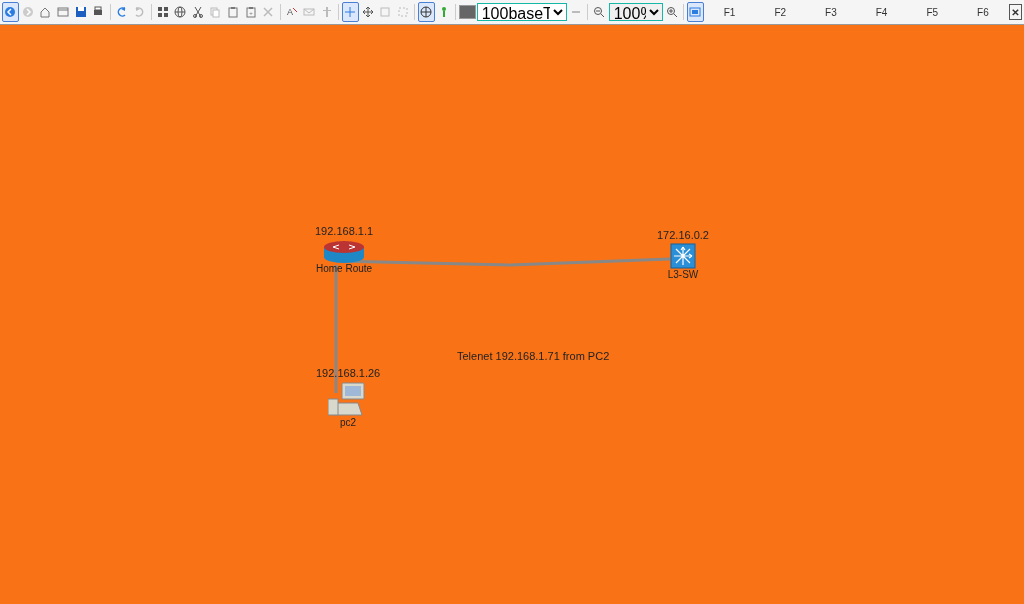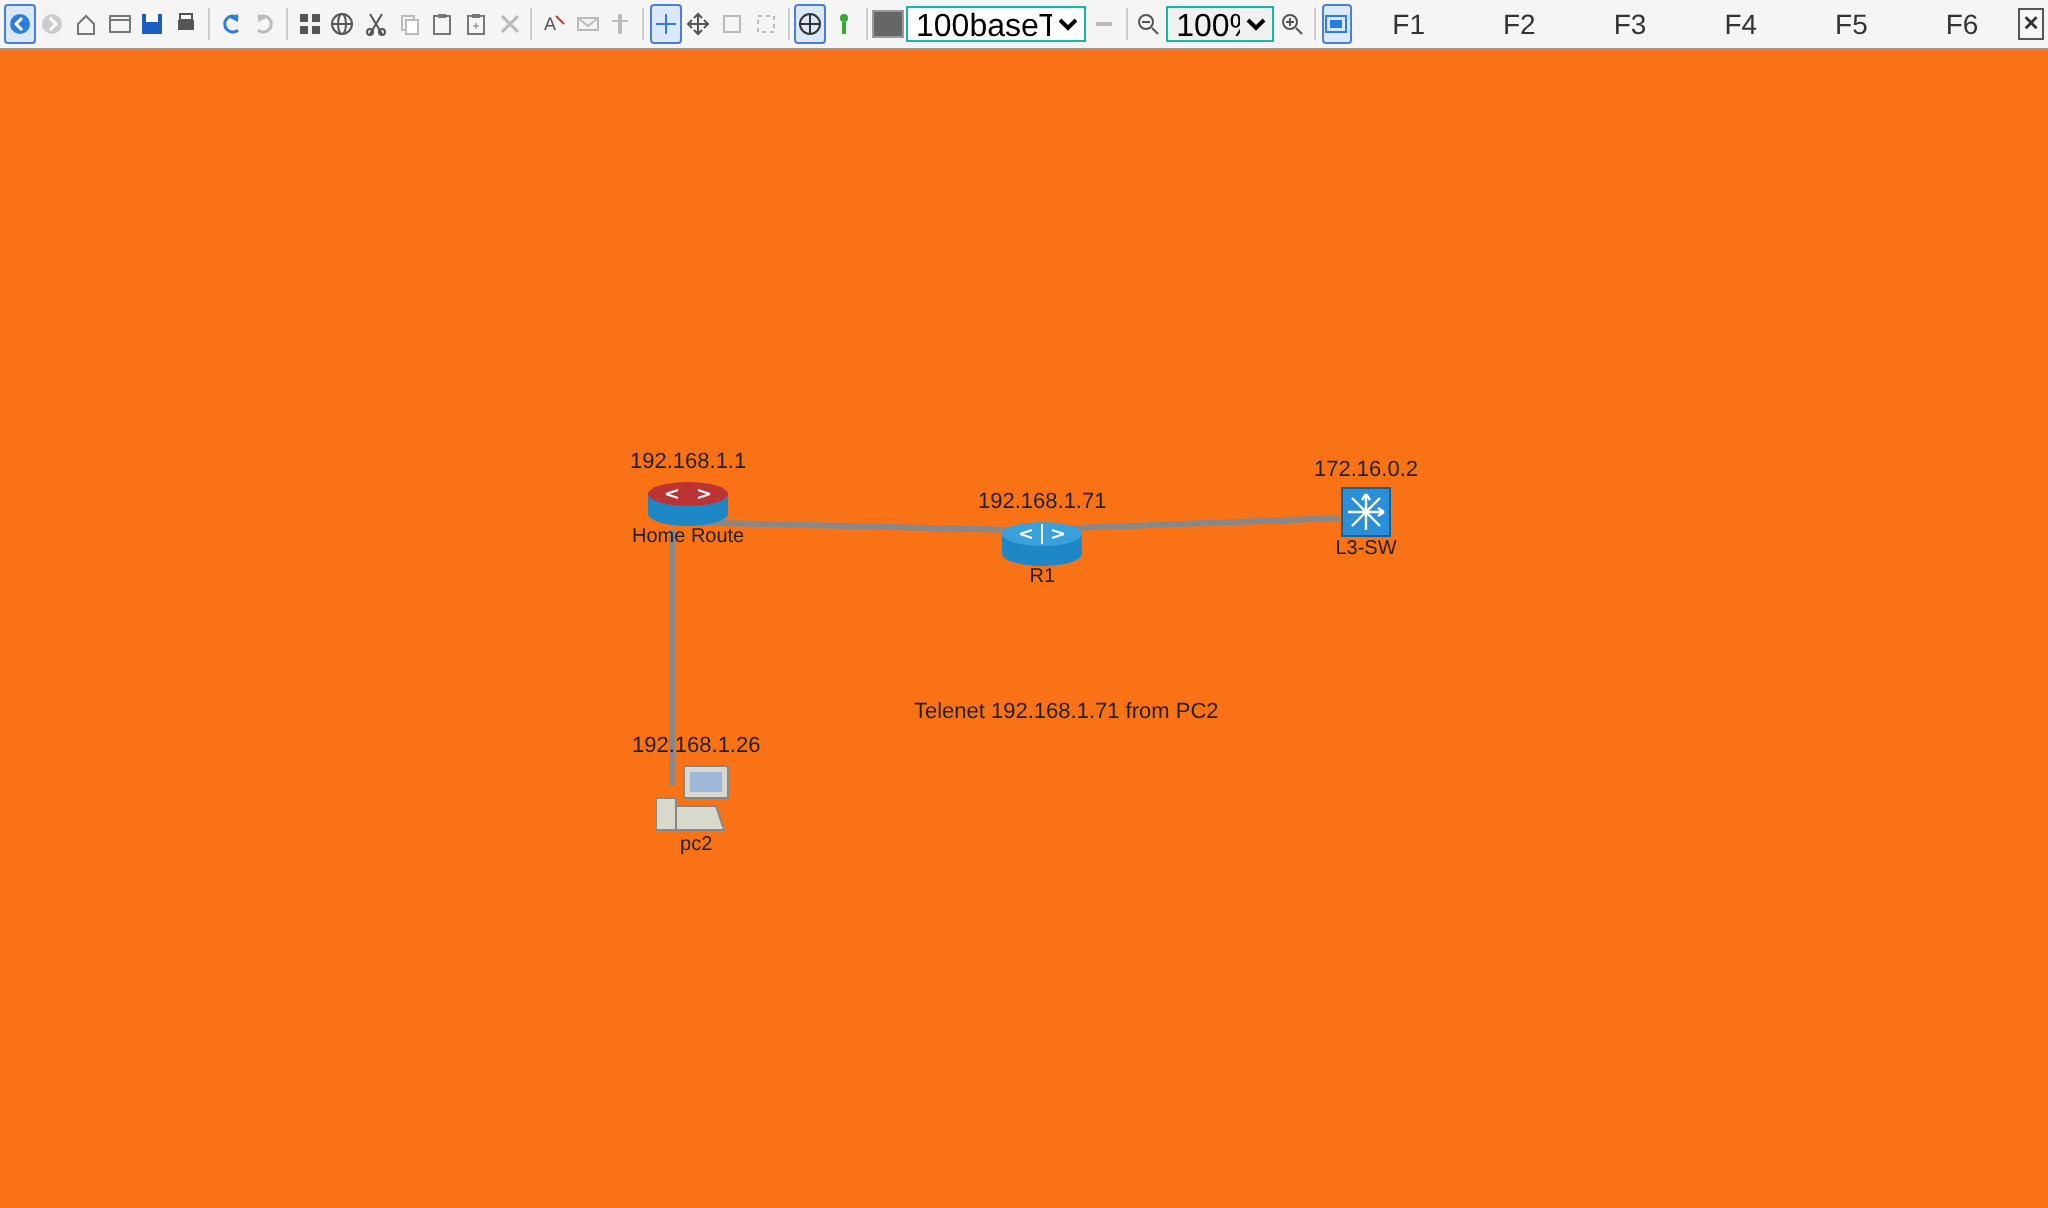--- a/index.html
+++ b/index.html
@@ -5,21 +5,21 @@
   html,body{margin:0;padding:0;width:1024px;height:604px;font-family:Arial,Helvetica,sans-serif;font-size:11px;color:#000;background:#fff;overflow:hidden}
   .toolbar{height:24px;border-bottom:1px solid #999;background:#f5f5f5;display:flex;align-items:center;padding:0 2px;gap:1px}
   .tbtn{width:18px;height:18px;display:flex;align-items:center;justify-content:center;color:#555;border:1px solid transparent;border-radius:2px}
   .tbtn.active{background:#dbe7fb;border-color:#4a7fd6}
   .tbtn.disabled{color:#bbb}
   .sep{width:1px;height:16px;background:#ccc;margin:0 2px}
   .sel{height:18px;font-size:16px;border:1px solid #14b8a6;background:#fff}
   .sel.link{width:90px}
   .sel.zoom{width:54px;background:#f0f0f0}
   .swatch{width:18px;height:12px;border:1px solid #999;background:#666}
-  .ftxt{font-size:14px;color:#333;padding:0 19px}
+  .ftxt{font-size:10px;color:#333;padding:0 19px}
   .canvas{position:relative;width:1024px;height:580px;background:#f97316}
   .node{position:absolute;display:flex;flex-direction:column;align-items:center}
   .lbl{font-size:10px;color:#222;white-space:nowrap}
   .ip{font-size:11px;color:#222;white-space:nowrap;margin-bottom:2px}
   .icon-router{width:42px;height:24px}
   .icon-l3sw{width:26px;height:26px}
   .icon-pc{width:40px;height:36px}
   svg.links{position:absolute;top:0;left:0}
   .note{position:absolute;font-size:11px;color:#222;line-height:18px}
   .xbox{width:14px;height:14px;border:1px solid #555;display:flex;align-items:center;justify-content:center;font-size:10px;font-weight:bold;color:#333}
@@ -231,30 +231,20 @@
     <span class="ip">192.168.1.1</span>
     <svg class="icon-router" viewBox="0 0 42 24">
       <ellipse cx="21" cy="18" rx="20" ry="6" fill="#1e88c7"></ellipse>
       <rect x="1" y="8" width="40" height="10" fill="#1e88c7"></rect>
       <ellipse cx="21" cy="8" rx="20" ry="6" fill="#b33"></ellipse>
       <path d="M10 8 L16 6 M10 8 L16 10 M32 8 L26 6 M32 8 L26 10" stroke="#fff" stroke-width="1"></path>
     </svg>
     <span class="lbl">Home Route</span>
   </div>
 
-  <div class="node" style="left:489px;top:220px">
-    <span class="ip">192.168.1.71</span>
-    <svg class="icon-router" viewBox="0 0 42 24">
-      <ellipse cx="21" cy="18" rx="20" ry="6" fill="#1e88c7"></ellipse>
-      <rect x="1" y="8" width="40" height="10" fill="#1e88c7"></rect>
-      <ellipse cx="21" cy="8" rx="20" ry="6" fill="#39a0db"></ellipse>
-      <path d="M10 8 L16 6 M10 8 L16 10 M32 8 L26 6 M32 8 L26 10 M21 3 L21 13" stroke="#fff" stroke-width="1"></path>
-    </svg>
-    <span class="lbl">R1</span>
-  </div>
 
   <div class="node" style="left:657px;top:204px">
     <span class="ip">172.16.0.2</span>
     <svg class="icon-l3sw" viewBox="0 0 26 26">
       <rect x="1" y="1" width="24" height="24" fill="#2a8fd6" stroke="#15629b"></rect>
       <path d="M13 4 L13 22 M4 13 L22 13 M6 6 L20 20 M20 6 L6 20" stroke="#fff" stroke-width="1.2"></path>
       <path d="M13 4 L11 7 M13 4 L15 7 M22 13 L19 11 M22 13 L19 15" stroke="#fff" stroke-width="1.2"></path>
     </svg>
     <span class="lbl">L3-SW</span>
   </div>

